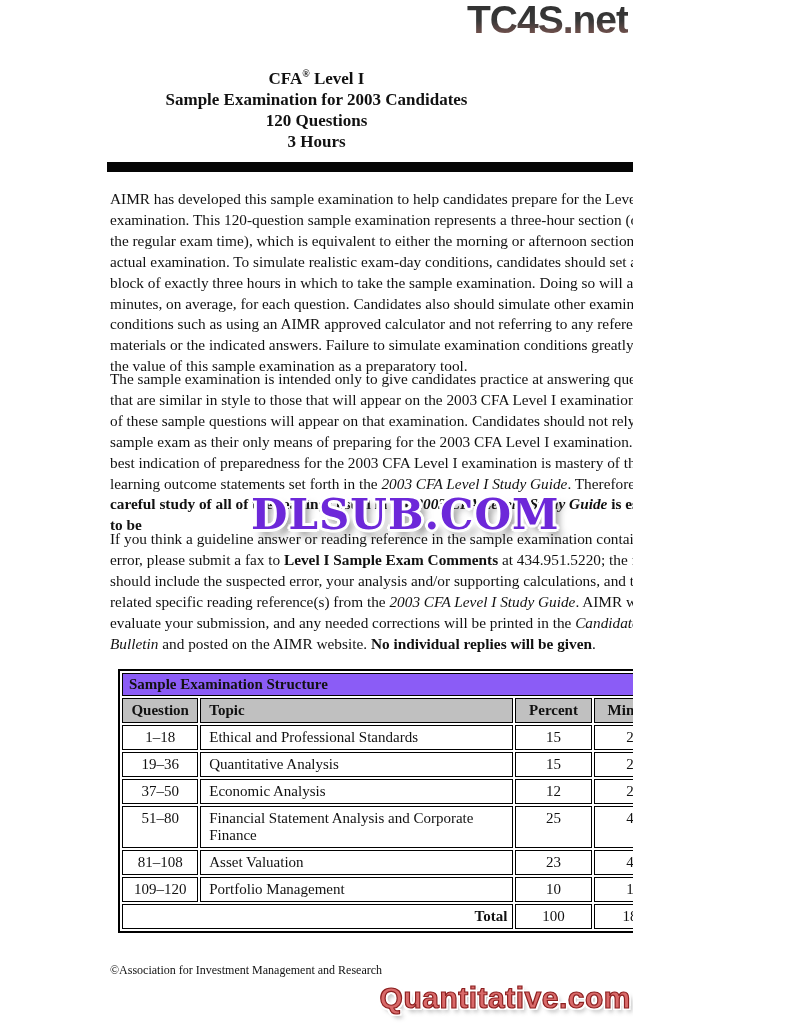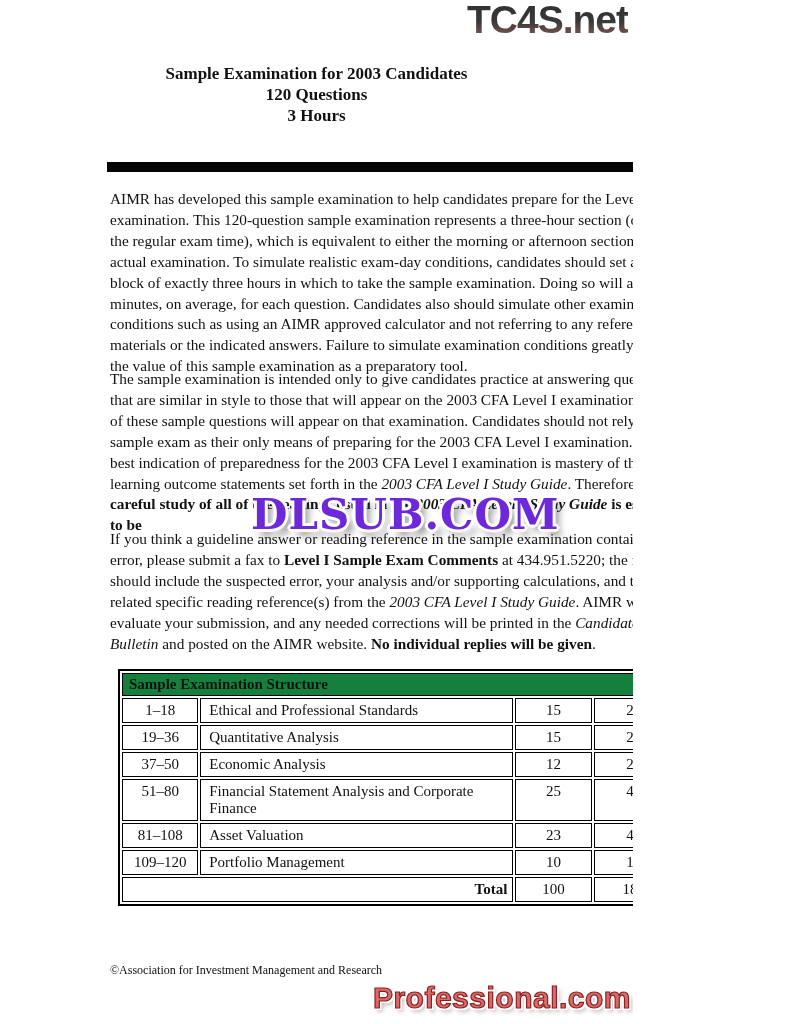--- a/index.html
+++ b/index.html
@@ -97,21 +97,21 @@
     border-spacing: 2px;
     font-size: 15px;
   }
   .exam-table td {
     border: 1px solid #000;
     background: #fff;
     padding: 3px 8px;
     vertical-align: top;
   }
   .exam-table td.ttl {
-    background: #15803d;
+    background: #8b5cf6;
     font-weight: bold;
     padding: 2px 6px;
   }
   .exam-table tr.hdr td {
     background: #c0c0c0;
     font-weight: bold;
   }
   .exam-table td.c { text-align: center; }
   .exam-table td.total-cell {
     text-align: right;
@@ -152,20 +152,21 @@
   }
 </style>
 </head>
 <body>
 
 <div class="page">
 
   <div class="tc4s">TC4S.net</div>
 
   <div class="title">
+    <div><span>CFA</span><sup>®</sup><span> Level I</span></div>
     <div>Sample Examination for 2003 Candidates</div>
     <div>120 Questions</div>
     <div>3 Hours</div>
   </div>
 
   <div class="rule"></div>
 
   <p class="para p1">AIMR has developed this sample examination to help candidates prepare for the Level I examination. This 120-question sample examination represents a three-hour section (one-half the regular exam time), which is equivalent to either the morning or afternoon section of the actual examination. To simulate realistic exam-day conditions, candidates should set aside a block of exactly three hours in which to take the sample examination. Doing so will allow 1½ minutes, on average, for each question. Candidates also should simulate other examination conditions such as using an AIMR approved calculator and not referring to any reference materials or the indicated answers. Failure to simulate examination conditions greatly lessens the value of this sample examination as a preparatory tool.</p>
 
   <p class="para p2"><span>The sample examination is intended only to give candidates practice at answering questions that are similar in style to those that will appear on the 2003 CFA Level I examination. None of these sample questions will appear on that examination. Candidates should not rely on the sample exam as their only means of preparing for the 2003 CFA Level I examination. The best indication of preparedness for the 2003 CFA Level I examination is mastery of the learning outcome statements set forth in the </span><span class="i">2003 CFA Level I Study Guide</span><span>. Therefore, </span><span class="b">careful study of all of the readings listed in the </span><span class="bi">2003 CFA Level I Study Guide</span><span class="b"> is essential to be</span></p>
@@ -178,20 +179,26 @@
     <colgroup>
       <col style="width:76px">
         <col style="width:312px">
         <col style="width:76px">
         <col style="width:80px">
     </colgroup>
     <tbody>
       <tr>
         <td class="ttl" colspan="4">Sample Examination Structure</td>
       </tr>
+      <tr class="hdr">
+        <td class="c">Question</td>
+        <td>Topic</td>
+        <td class="c">Percent</td>
+        <td class="c">Minutes</td>
+      </tr>
       <tr>
         <td class="c">1–18</td>
         <td>Ethical and Professional Standards</td>
         <td class="c">15</td>
         <td class="c">27</td>
       </tr>
       <tr>
         <td class="c">19–36</td>
         <td>Quantitative Analysis</td>
         <td class="c">15</td>
@@ -225,15 +232,15 @@
         <td class="total-cell" colspan="2">Total</td>
         <td class="c">100</td>
         <td class="c">180</td>
       </tr>
     </tbody>
   </table>
 
   <div class="footer-copy">©Association for Investment Management and Research</div>
   <div class="footer-page">1</div>
 
-  <div class="traders">Professional.com</div>
+  <div class="traders">Quantitative.com</div>
 
 </div>
 
 </body></html>

